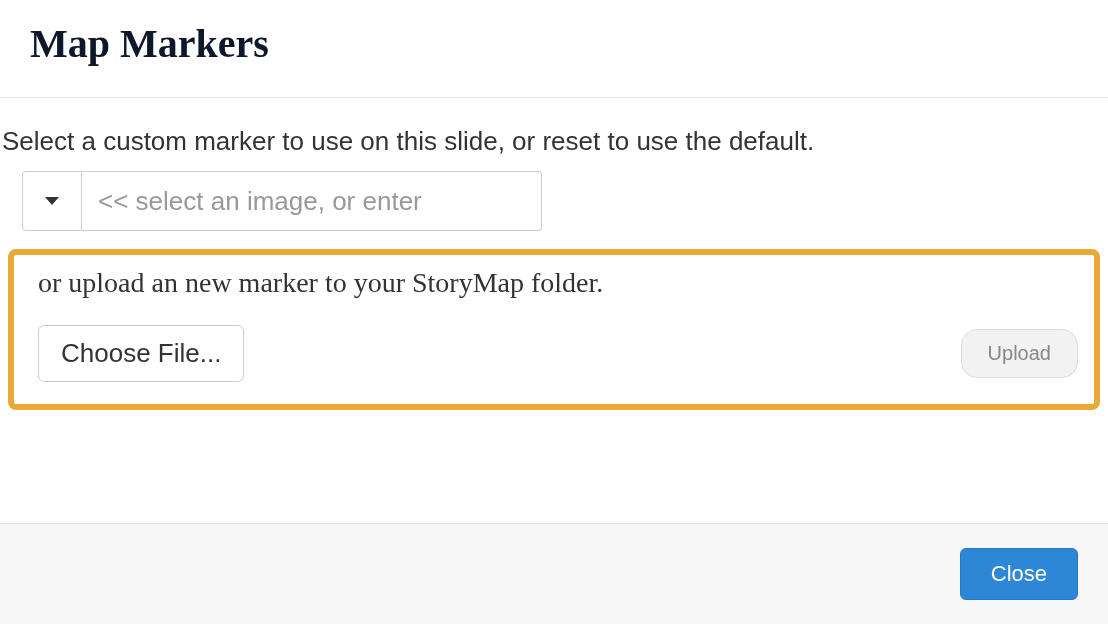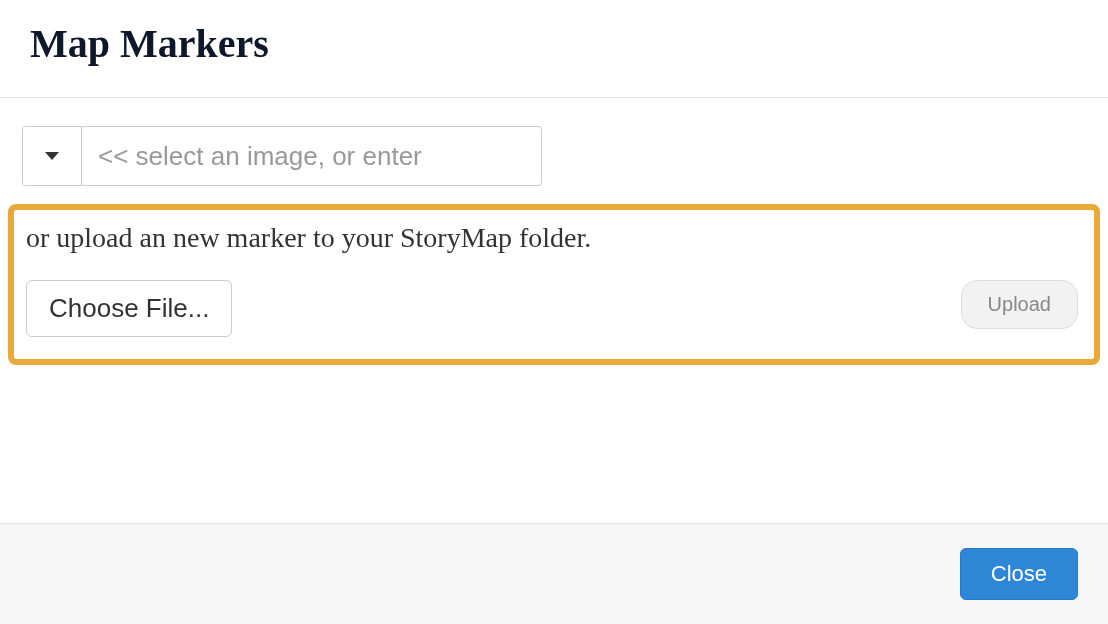--- a/index.html
+++ b/index.html
@@ -69,33 +69,33 @@
       padding: 0 16px;
       outline: none;
     }
     .select-input::placeholder {
       color: #999;
     }
     .highlight-box {
       border: 6px solid #e8a939;
       border-radius: 8px;
       margin: 0 -22px;
-      padding: 12px 16px 22px 12px;
+      padding: 12px 16px 22px 24px;
       background: #fff;
     }
     .upload-instruction {
       font-family: Georgia, "Times New Roman", serif;
       font-size: 28px;
       color: #333;
       margin-bottom: 26px;
     }
     .upload-row {
       display: flex;
       justify-content: space-between;
-      align-items: flex-start;
+      align-items: center;
     }
     .choose-file-btn {
       font-size: 26px;
       color: #333;
       background: #fff;
       border: 1px solid #ccc;
       border-radius: 6px;
       padding: 12px 22px;
       cursor: pointer;
       font-family: inherit;
@@ -136,20 +136,21 @@
 </head>
 <body>
 
 <div class="dialog-header">
   <h1 class="dialog-title">Map Markers</h1>
 </div>
 
 <div class="divider-top"></div>
 
 <div class="dialog-body">
+  <p class="instruction-text">Select a custom marker to use on this slide, or reset to use the default.</p>
 
   <div class="select-row">
     <div class="dropdown-caret">
       <span class="caret-down"></span>
     </div>
     <input type="text" class="select-input" placeholder="&lt;&lt; select an image, or enter" style="">
   </div>
 
   <div class="highlight-box">
     <p class="upload-instruction">or upload an new marker to your StoryMap folder.</p>

